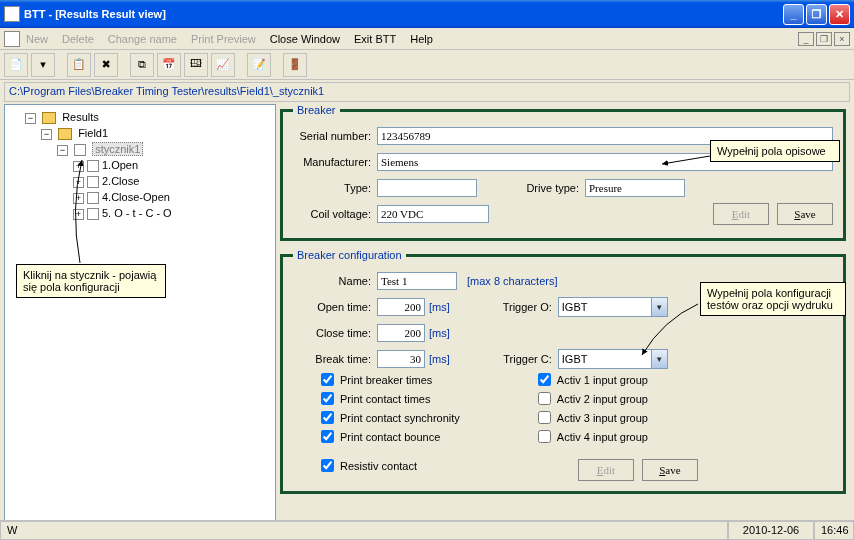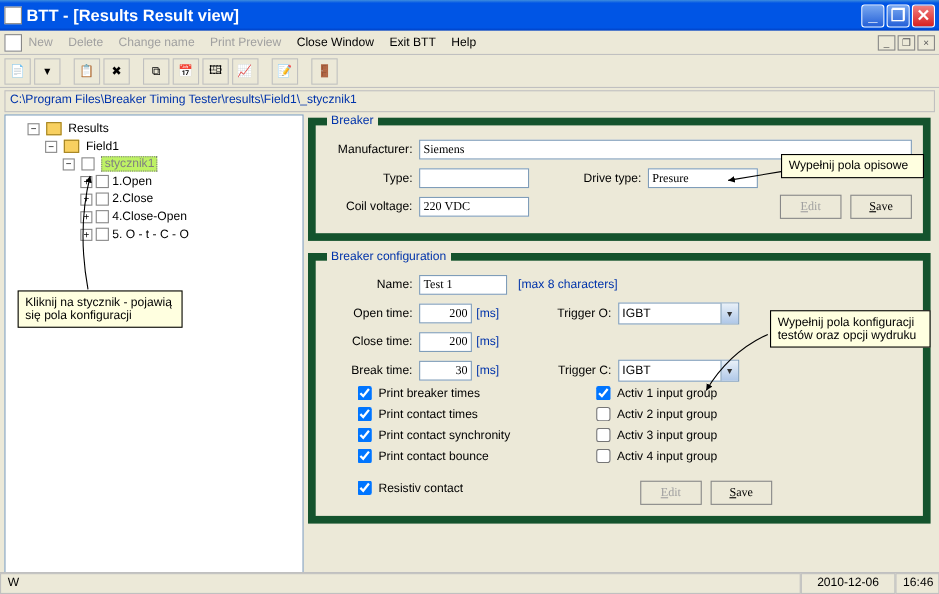--- a/index.html
+++ b/index.html
@@ -13,21 +13,21 @@
   position: relative;
 }
 .titlebar {
   height: 28px;
   background: linear-gradient(to bottom, #3c8cde 0%, #0055e5 10%, #0055e5 90%, #003dc0 100%);
   display: flex;
   align-items: center;
   padding: 0 4px;
   color: white;
   font-weight: bold;
-  font-size: 15px;
+  font-size: 11px;
 }
 .titlebar .tb-icon {
   width: 16px; height: 16px;
   background: #fff;
   margin-right: 4px;
   border: 1px solid #888;
   display: inline-block;
 }
 .titlebar .tb-title { flex: 1; }
 .titlebar .tb-btn {
@@ -91,29 +91,29 @@
   background: #fff;
   border: 1px solid #7f9db9;
   padding: 4px;
   overflow: hidden;
 }
 .tree ul { list-style: none; padding-left: 16px; }
 .tree li { line-height: 16px; white-space: nowrap; }
 .exp { display:inline-block; width:11px;height:11px;border:1px solid #888;background:#fff;text-align:center;line-height:9px;font-size:9px;margin-right:3px;}
 .ticon { display:inline-block;width:14px;height:12px;background:#f8d060;border:1px solid #a08020;margin-right:3px;vertical-align:middle;}
 .ticon.node { width:12px;height:12px;background:#fff;border:1px solid #888;}
-.tree .sel { background:#bef264; color:#808080; padding:0 2px; border:1px dotted #808080;}
+.tree .sel { background:#e5e5e5; color:#808080; padding:0 2px; border:1px dotted #808080;}
 
 .formpanel {
   flex: 1;
   padding: 0 4px;
   position: relative;
 }
 fieldset {
-  border: 7px solid #14532d;
+  border: 3px solid #14532d;
   padding: 8px 10px 10px 10px;
   margin-bottom: 8px;
 }
 legend { color: #0033aa; padding: 0 4px; }
 .row { display:flex; align-items:center; height:24px; margin-bottom:2px;}
 .lbl { width: 78px; text-align: right; margin-right: 6px; color:#000;}
 .lbl2 { width: 66px; text-align: right; margin-right: 6px;}
 input.txt {
   border: 1px solid #7f9db9;
   height: 18px;
@@ -254,32 +254,36 @@
           </ul>
         </li>
       </ul>
     </div>
   </div>
 
   <div class="formpanel">
     <fieldset>
       <legend>Breaker</legend>
       <div class="row">
+        <span class="lbl">Serial number:</span>
+        <input class="txt wfull" value="123456789" style="">
+      </div>
+      <div class="row">
         <span class="lbl">Manufacturer:</span>
         <input class="txt wfull" value="Siemens" style="">
       </div>
       <div class="row">
         <span class="lbl">Type:</span>
         <input class="txt" style="width: 100px;" value="">
         <span class="lbl2" style="margin-left:36px">Drive type:</span>
         <input class="txt" style="width: 100px;" value="Presure">
       </div>
       <div class="row">
         <span class="lbl">Coil voltage:</span>
-        <input class="txt" style="width: 100px;" value="220 VDC">
+        <input class="txt" style="width: 112px;" value="220 VDC">
         <div style="flex:1"></div>
         <button class="btn" disabled=""><u>E</u><span title="Edit">dit</span></button>
         <button class="btn" style="margin-left:8px"><u>S</u>ave</button>
       </div>
     </fieldset>
 
     <fieldset>
       <legend>Breaker configuration</legend>
       <div class="row">
         <span class="lbl">Name:</span>

